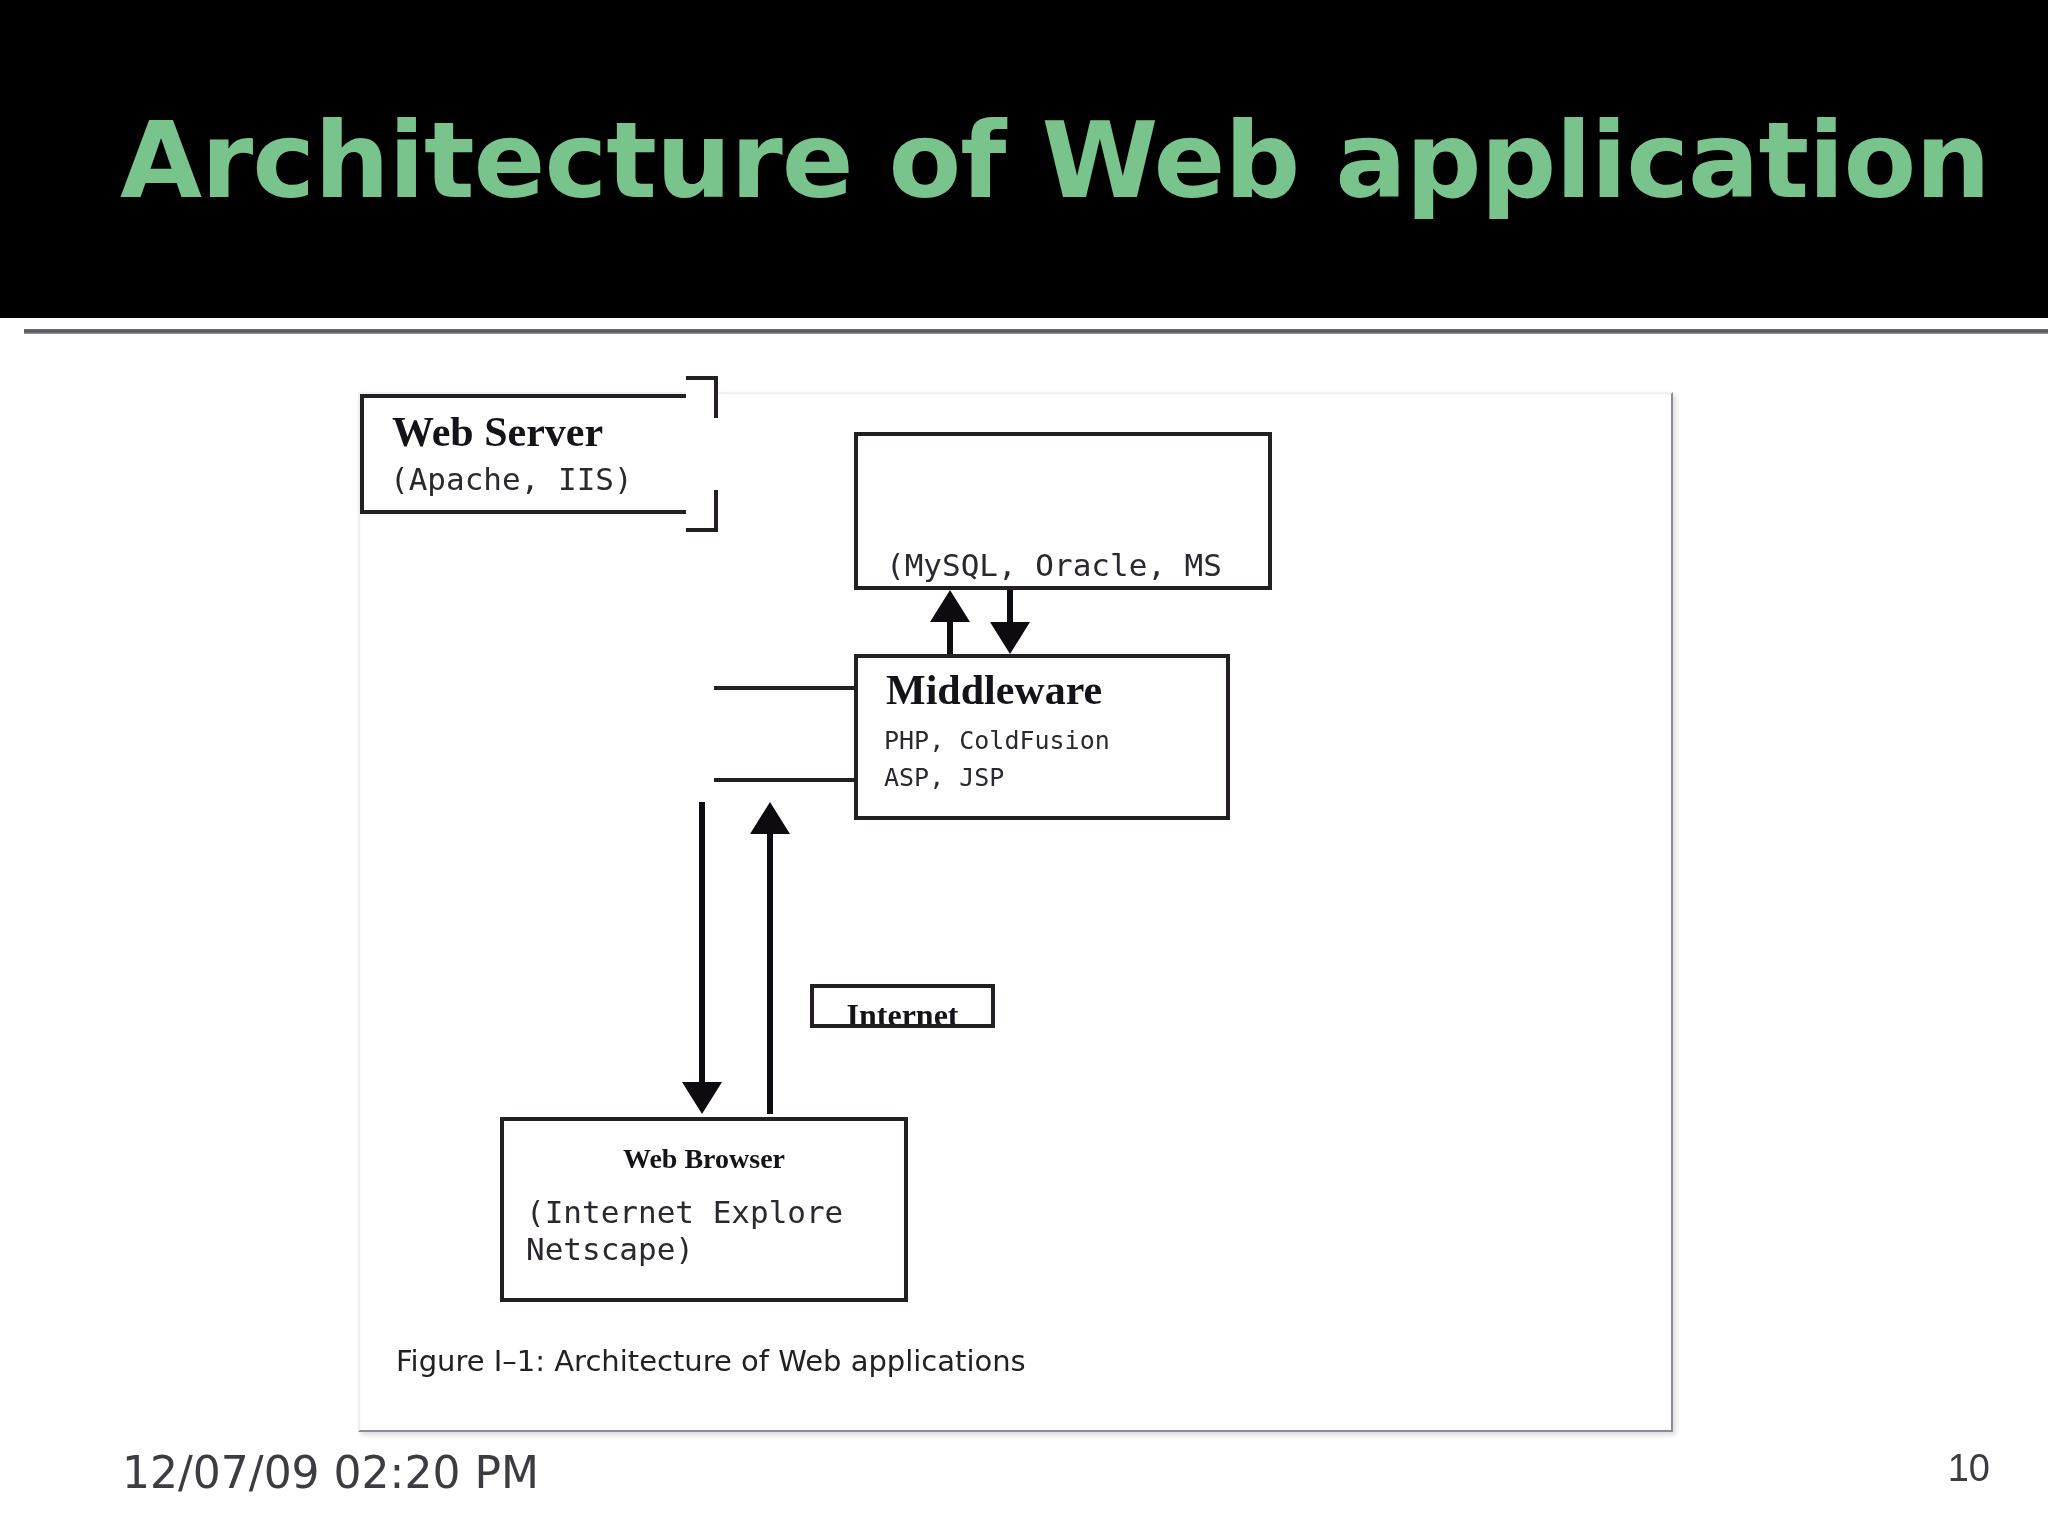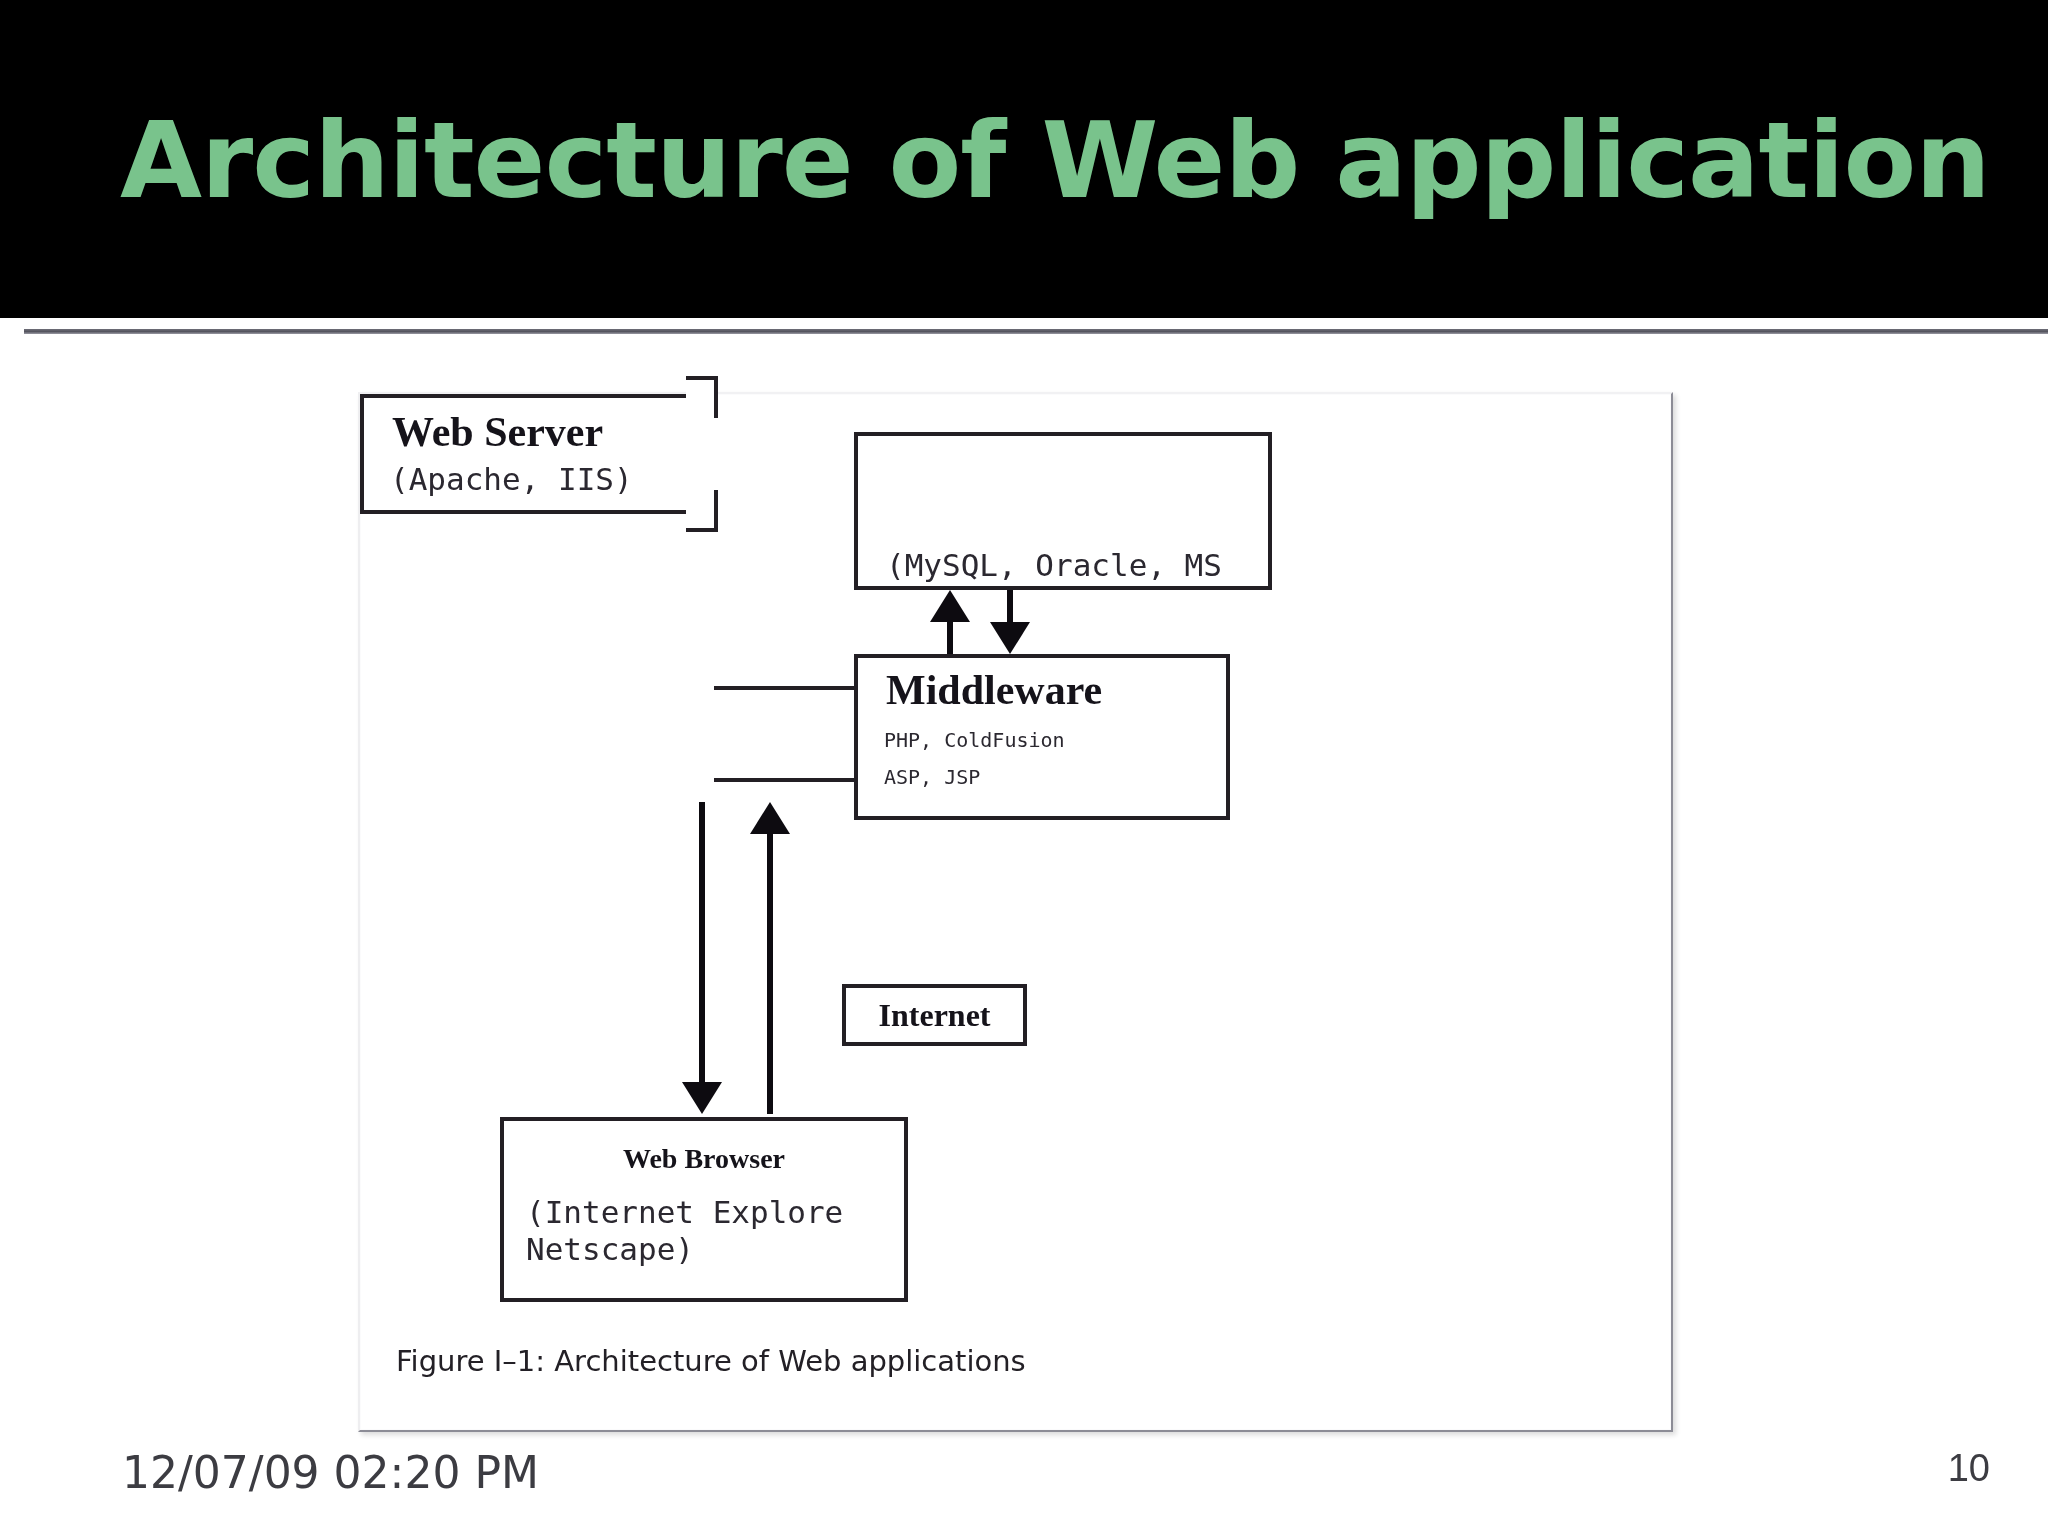--- a/index.html
+++ b/index.html
@@ -122,21 +122,21 @@
     position: absolute;
     left: 28px;
     top: 6px;
     font-size: 42px;
     line-height: 52px;
   }
   #box-middleware .box-sub {
     position: absolute;
     left: 26px;
     top: 64px;
-    font-size: 20px;
+    font-size: 25px;
     line-height: 37px;
   }
 
   
   #box-webserver {
     left: 42px;
     top: 288px;
     width: 350px;
     height: 120px;
     border: none;
@@ -211,23 +211,22 @@
     height: 4px;
   }
   #connector-top { left: 354px; top: 292px; width: 144px; }
   #connector-bottom { left: 354px; top: 384px; width: 144px; }
 
   
   #box-internet {
     left: 450px;
     top: 590px;
     width: 185px;
-    height: 62px;
+    height: 44px;
     border-width: 4px;
-    margin-left: 32px;
   }
   #box-internet .box-title {
     position: absolute;
     left: 0;
     top: 0;
     width: 177px;
     text-align: center;
     line-height: 54px;
     font-size: 32px;
   }

